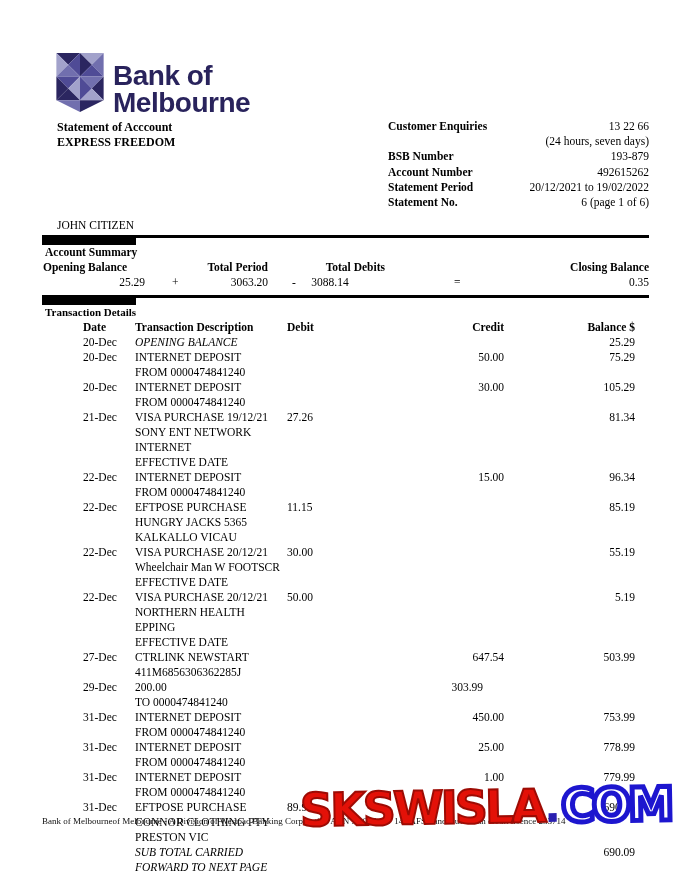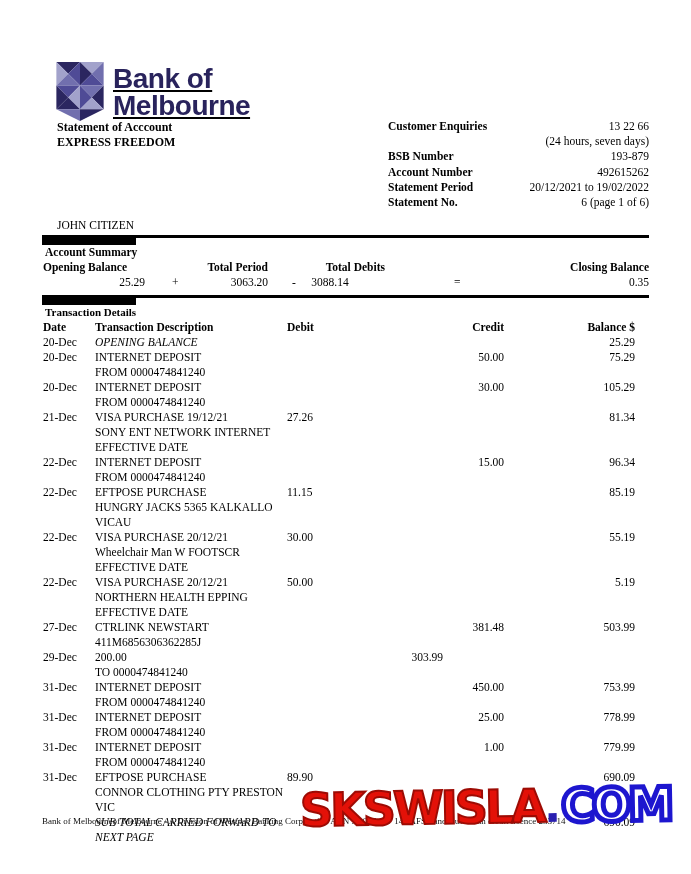--- a/index.html
+++ b/index.html
@@ -1,20 +1,20 @@
 <!DOCTYPE html>
 <html><head>
 <meta charset="utf-8">
 <style>
   html,body{margin:0;padding:0;background:#fff;}
   .page{position:relative;width:691px;height:874px;background:#ffffff;
         font-family:"Liberation Serif",serif;color:#000;overflow:hidden;}
 
   
-  .logo{position:absolute;left:56px;top:62px;display:flex;align-items:center;text-decoration:underline;}
+  .logo{position:absolute;left:56px;top:53px;display:flex;align-items:flex-end;}
   .logo-text{margin-left:9px;margin-top:-4px;font-family:"Liberation Sans",sans-serif;
              font-weight:600;font-size:28px;line-height:27px;color:#29235c;letter-spacing:-0.5px;}
 
   
   .stmt-block{position:absolute;left:57px;top:120px;font-size:12px;font-weight:bold;line-height:15px;}
   .info-block{position:absolute;left:388px;top:119px;width:261px;font-size:11.5px;line-height:15.2px;}
   .info-row{display:flex;justify-content:space-between;}
   .info-label{font-weight:bold;white-space:nowrap;}
   .info-value{white-space:nowrap;}
 
@@ -42,21 +42,21 @@
   .sv4{position:absolute;right:0;}
   .op-plus{position:absolute;left:130px;}
   .op-minus{position:absolute;left:250px;}
   .op-eq{position:absolute;left:412px;}
 
   
   .tx-title{position:absolute;left:45px;top:306px;font-weight:bold;font-size:11px;}
   .tx-table{position:absolute;left:43px;top:320px;width:592px;font-size:11.5px;line-height:15px;}
   .tx-row{display:flex;}
   .tx-header{font-weight:bold;}
-  .c-date{width:52px;flex:none;}
+  .c-date{width:52px;flex:none;margin-left:40px;}
   .c-desc{flex:1;min-width:0;}
   .c-debit{width:80px;flex:none;text-align:left;}
   .c-credit{width:137px;flex:none;text-align:right;}
   .c-balance{width:123px;flex:none;text-align:right;margin-left:8px;}
   .italic .c-desc{font-style:italic;}
 
   
   .footer{position:absolute;left:42px;top:816px;width:607px;font-size:9px;color:#111;white-space:nowrap;}
 
   
@@ -313,21 +313,21 @@
             <span class="c-debit"></span>
             <span class="c-credit"></span>
             <span class="c-balance"></span>
           </div>
         </div>
         <div class="tx">
           <div class="tx-row">
             <span class="c-date">27-Dec</span>
             <span class="c-desc">CTRLINK NEWSTART</span>
             <span class="c-debit"></span>
-            <span class="c-credit">381.48</span>
+            <span class="c-credit">647.54</span>
             <span class="c-balance">503.99</span>
           </div>
           <div class="tx-row">
             <span class="c-date"></span>
             <span class="c-desc">411M6856306362285J</span>
             <span class="c-debit"></span>
             <span class="c-credit"></span>
             <span class="c-balance"></span>
           </div>
         </div>

